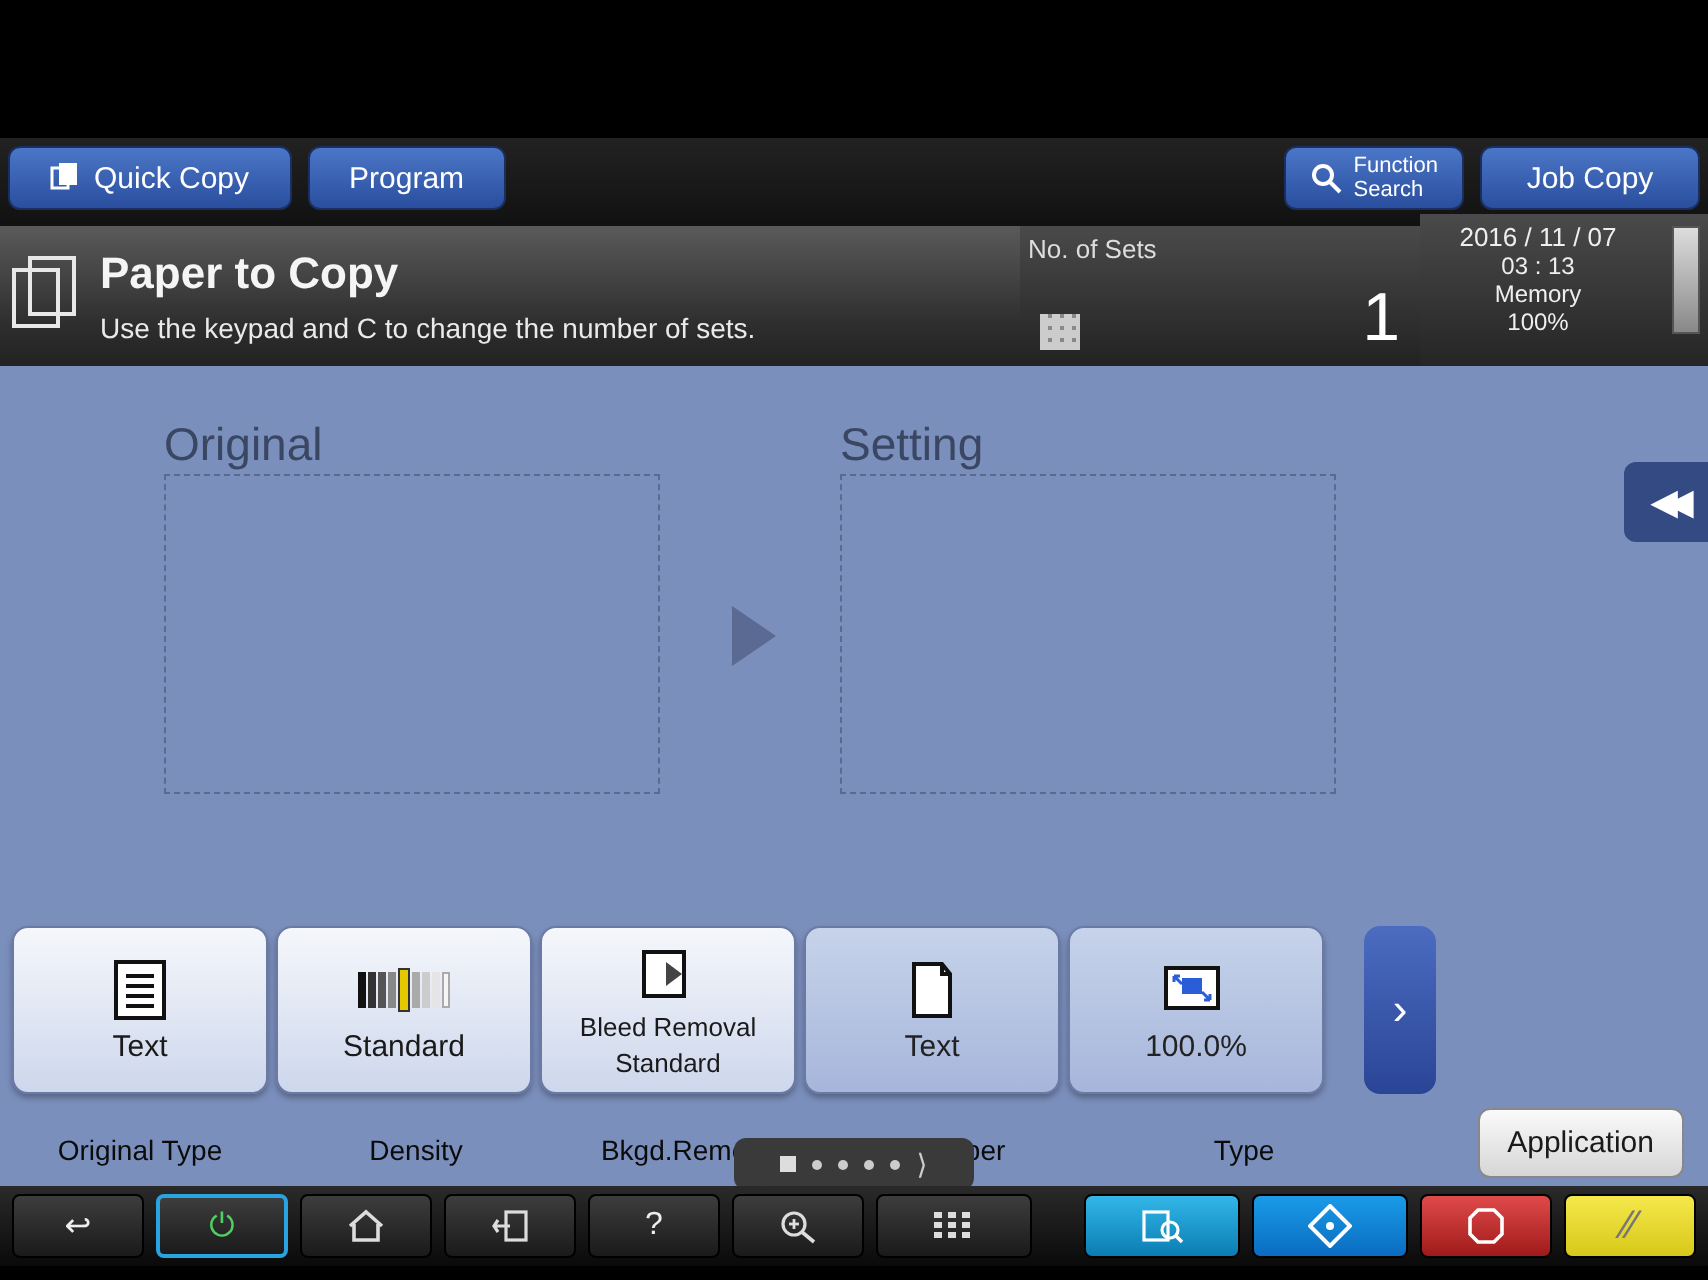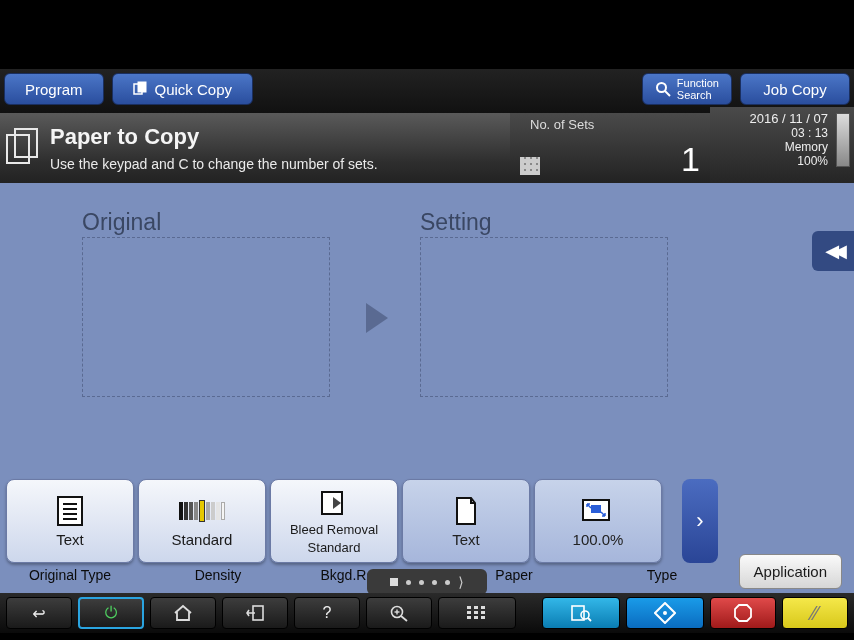--- a/index.html
+++ b/index.html
@@ -50,29 +50,29 @@
   .doc-icon .pg.b { left:0; top:6px;}
   .doc-icon .pg.f { left:8px; top:0;}
   .status-txt { flex:0 0 auto; }
   .status-title { font-size:22px; font-weight:bold; color:#f5f5f5;}
   .status-sub { font-size:14px; color:#eaeaea; margin-top:6px;}
   .sets-box {
     margin-left:auto;
     width:200px; height:70px; position:relative;
     background: linear-gradient(#4a4a4a,#222);
   }
-  .sets-label { position:absolute; top:4px; left:20px; font-size:13px; color:#ddd;}
+  .sets-label { position:absolute; top:4px; left:4px; font-size:13px; color:#ddd;}
   .sets-val { position:absolute; right:10px; bottom:4px; font-size:34px; font-weight:300; color:#fff;}
   .sets-kp { position:absolute; left:10px; bottom:8px; width:20px; height:18px;
     background: repeating-linear-gradient(90deg,#ccc 0 4px, transparent 4px 6px),
                 repeating-linear-gradient(0deg,#ccc 0 4px, transparent 4px 6px);
     background-color:#888;
   }
   .meta {
-    width:144px; height:82px; text-align:right; padding:4px 26px 0 0;
+    width:144px; height:82px; text-align:center; padding:4px 26px 0 0;
     font-size:12px; color:#eee; position:relative;
     background: linear-gradient(#4a4a4a,#222);
   }
   .meta .date{font-size:13px;}
   .meta .bar { position:absolute; right:4px; top:6px; width:14px; height:54px;
     background: linear-gradient(#ddd,#888); border:1px solid #555;}
   .meta .tick { position:absolute; right:4px; top:4px; font-size:10px;}
 
   .check-btn {
     position:absolute; top:114px; right:12px;
@@ -105,36 +105,36 @@
   .side-tab {
     position:absolute; right:0; top:162px; width:42px; height:40px;
     background:#334a82; border-radius:6px 0 0 6px;
     display:flex;align-items:center;justify-content:center;
   }
   .dbl-chev { color:#fff; font-size:18px; letter-spacing:-6px;}
 
   
   .options {
     position:absolute; left:6px; right:6px; bottom:70px; height:100px;
-    display:flex; gap:4px; align-items:flex-end;
+    display:flex; gap:4px; align-items:flex-start;
   }
   .opt {
     flex:0 0 128px; height:84px;
     background: linear-gradient(#f5f7fb,#cdd7ec);
     border:1px solid #6b7aa5; border-radius:8px;
     display:flex; flex-direction:column; align-items:center; justify-content:center;
     color:#1a1a1a; font-size:15px; gap:4px;
     box-shadow: 0 2px 3px rgba(0,0,0,.3);
   }
   .opt .ic { height:32px; display:flex; align-items:center; justify-content:center;}
   .opt.faded { background: linear-gradient(#c7d3ea,#a6b6db); color:#222;}
   .opt small{font-size:13px; line-height:14px;}
   .opt-labels {
     position:absolute; left:6px; right:6px; bottom:42px; height:24px;
-    display:flex; gap:20px;
+    display:flex; gap:10px;
   }
   .opt-labels span{ flex:0 0 128px; text-align:center; font-size:14px; color:#0b0b0b;}
   .more-btn {
     flex:0 0 36px; height:84px; margin-left:16px;
     background: linear-gradient(#4b6cc0,#2a4596);
     border-radius:8px; display:flex;align-items:center;justify-content:center;
     color:#fff; font-size:22px;
   }
   .app-btn {
     position:absolute; right:12px; bottom:44px;
@@ -183,28 +183,28 @@
 </head>
 <body>
 
 <div class="letterbox-top"></div>
 <div class="letterbox-bottom"></div>
 
 <div class="app">
 
   <div class="topbar">
     <div class="btn-blue">
-      <span>Program</span>
-    </div>
-    <div class="btn-blue">
       <svg class="mag" viewBox="0 0 16 16">
           <rect x="1" y="3" width="8" height="10" fill="none" stroke="#fff" stroke-width="1.5"></rect>
           <rect x="5" y="1" width="8" height="10" fill="#fff" stroke="#fff" stroke-width="1"></rect>
         </svg>
       <span>Quick Copy</span>
+    </div>
+    <div class="btn-blue">
+      <span>Program</span>
     </div>
     <div class="btn-blue small fsearch">
       <svg class="mag" viewBox="0 0 16 16">
           <circle cx="6.5" cy="6.5" r="4.5" fill="none" stroke="#fff" stroke-width="2"></circle>
           <line x1="10" y1="10" x2="15" y2="15" stroke="#fff" stroke-width="2"></line>
         </svg>
       <span class="two-line">
         <span>Function</span>
         <span>Search</span>
       </span>

